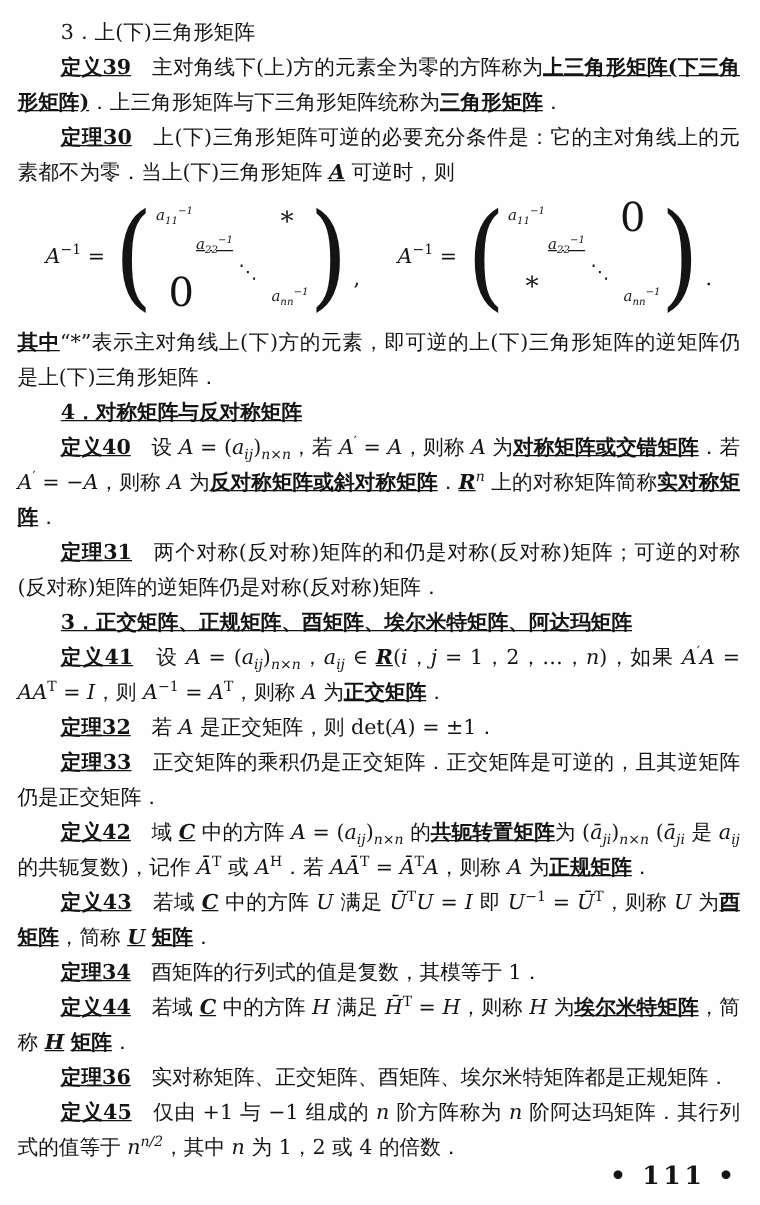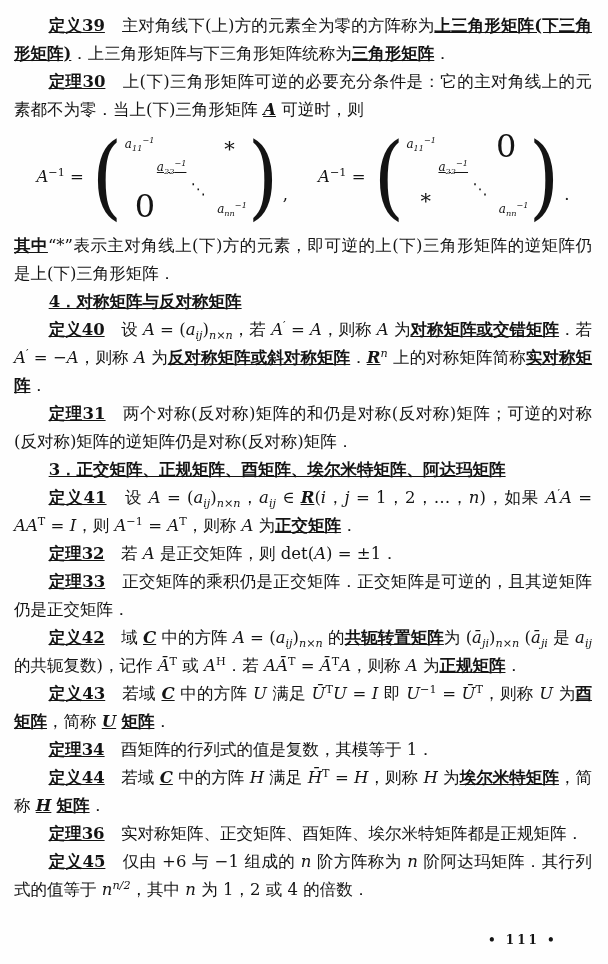--- a/index.html
+++ b/index.html
@@ -27,27 +27,28 @@
   .d1{top:-3px;left:0;}
   .d2{top:20px;left:32px;text-decoration:underline;}
   .ddots{top:42px;left:66px;font-size:15px;font-style:normal;letter-spacing:2px;}
   .dn{bottom:-2px;right:-2px;}
   .tr-star{top:2px;right:10px;font-size:21px;font-style:normal;}
   .bl-zero{bottom:0;left:10px;font-size:32px;font-style:normal;line-height:30px;}
   .tr-zero{top:-2px;right:10px;font-size:32px;font-style:normal;line-height:30px;}
   .bl-star{bottom:6px;left:14px;font-size:21px;font-style:normal;}
   .trail{align-self:flex-end;padding-bottom:14px;margin-left:2px;}
   
-  .pageno{position:absolute;left:488px;bottom:10px;font-size:12px;
+  .pageno{position:absolute;left:488px;bottom:10px;font-size:20px;
           letter-spacing:3px;font-weight:bold;margin-top:12px;}
 </style>
 </head>
 <body>
 
 <div id="top-paragraphs">
+    <p class="para"><span>3．上(下)三角形矩阵</span></p>
     <p class="para"><span class="b">定义39</span><span>　主对角线下(上)方的元素全为零的方阵称为</span><span class="b">上三角形矩阵(下三角形矩阵)</span><span>．上三角形矩阵与下三角形矩阵统称为</span><span class="b">三角形矩阵</span><span>．</span></p>
     <p class="para"><span class="b">定理30</span><span>　上(下)三角形矩阵可逆的必要充分条件是：它的主对角线上的元素都不为零．当上(下)三角形矩阵 </span><span class="b i">A</span><span> 可逆时，则</span></p>
   </div>
 
 <div class="mrow">
 
   <div class="mexpr">
     <span class="lhs"><span class="i">A</span><sup>−1</sup><span> = </span></span>
     <span class="paren">(</span>
     <span class="mbody">
@@ -85,16 +86,16 @@
     <p class="para"><span class="b">定理31</span><span>　两个对称(反对称)矩阵的和仍是对称(反对称)矩阵；可逆的对称(反对称)矩阵的逆矩阵仍是对称(反对称)矩阵．</span></p>
     <p class="para"><span class="b">3．正交矩阵、正规矩阵、酉矩阵、埃尔米特矩阵、阿达玛矩阵</span></p>
     <p class="para"><span class="b">定义41</span><span>　设 </span><span class="i">A</span><span> = (</span><span class="i">a</span><sub class="i">ij</sub><span>)</span><sub class="i">n×n</sub><span>，</span><span class="i">a</span><sub class="i">ij</sub><span> ∈ </span><span class="b i">R</span><span>(</span><span class="i">i</span><span>，</span><span class="i">j</span><span> = 1，2，…，</span><span class="i">n</span><span>)，如果 </span><span class="i">A</span><sup>′</sup><span class="i">A</span><span> = </span><span class="i">AA</span><sup>T</sup><span> = </span><span class="i">I</span><span>，则 </span><span class="i">A</span><sup>−1</sup><span> = </span><span class="i">A</span><sup>T</sup><span>，则称 </span><span class="i">A</span><span> 为</span><span class="b">正交矩阵</span><span>．</span></p>
     <p class="para"><span class="b">定理32</span><span>　若 </span><span class="i">A</span><span> 是正交矩阵，则 det(</span><span class="i">A</span><span>) = ±1．</span></p>
     <p class="para"><span class="b">定理33</span><span>　正交矩阵的乘积仍是正交矩阵．正交矩阵是可逆的，且其逆矩阵仍是正交矩阵．</span></p>
     <p class="para"><span class="b">定义42</span><span>　域 </span><span class="b i">C</span><span> 中的方阵 </span><span class="i">A</span><span> = (</span><span class="i">a</span><sub class="i">ij</sub><span>)</span><sub class="i">n×n</sub><span> 的</span><span class="b">共轭转置矩阵</span><span>为 (</span><span class="i">ā</span><sub class="i">ji</sub><span>)</span><sub class="i">n×n</sub><span> (</span><span class="i">ā</span><sub class="i">ji</sub><span> 是 </span><span class="i">a</span><sub class="i">ij</sub><span> 的共轭复数)，记作 </span><span class="i">Ā</span><sup>T</sup><span> 或 </span><span class="i">A</span><sup>H</sup><span>．若 </span><span class="i">AĀ</span><sup>T</sup><span> = </span><span class="i">Ā</span><sup>T</sup><span class="i">A</span><span>，则称 </span><span class="i">A</span><span> 为</span><span class="b">正规矩阵</span><span>．</span></p>
     <p class="para"><span class="b">定义43</span><span>　若域 </span><span class="b i">C</span><span> 中的方阵 </span><span class="i">U</span><span> 满足 </span><span class="i">Ū</span><sup>T</sup><span class="i">U</span><span> = </span><span class="i">I</span><span> 即 </span><span class="i">U</span><sup>−1</sup><span> = </span><span class="i">Ū</span><sup>T</sup><span>，则称 </span><span class="i">U</span><span> 为</span><span class="b">酉矩阵</span><span>，简称 </span><span class="b i">U</span><span> </span><span class="b">矩阵</span><span>．</span></p>
     <p class="para"><span class="b">定理34</span><span>　酉矩阵的行列式的值是复数，其模等于 1．</span></p>
     <p class="para"><span class="b">定义44</span><span>　若域 </span><span class="b i">C</span><span> 中的方阵 </span><span class="i">H</span><span> 满足 </span><span class="i">H̄</span><sup>T</sup><span> = </span><span class="i">H</span><span>，则称 </span><span class="i">H</span><span> 为</span><span class="b">埃尔米特矩阵</span><span>，简称 </span><span class="b i">H</span><span> </span><span class="b">矩阵</span><span>．</span></p>
     <p class="para"><span class="b">定理36</span><span>　实对称矩阵、正交矩阵、酉矩阵、埃尔米特矩阵都是正规矩阵．</span></p>
-    <p class="para"><span class="b">定义45</span><span>　仅由 +6 与 −1 组成的 </span><span class="i">n</span><span> 阶方阵称为 </span><span class="i">n</span><span> 阶阿达玛矩阵．其行列式的值等于 </span><span class="i">n</span><sup class="i">n/2</sup><span>，其中 </span><span class="i">n</span><span> 为 1，2 或 4 的倍数．</span></p>
+    <p class="para"><span class="b">定义45</span><span>　仅由 +1 与 −1 组成的 </span><span class="i">n</span><span> 阶方阵称为 </span><span class="i">n</span><span> 阶阿达玛矩阵．其行列式的值等于 </span><span class="i">n</span><sup class="i">n/2</sup><span>，其中 </span><span class="i">n</span><span> 为 1，2 或 4 的倍数．</span></p>
   </div>
 
 <div class="pageno">• 111 •</div>
 
 </body></html>

